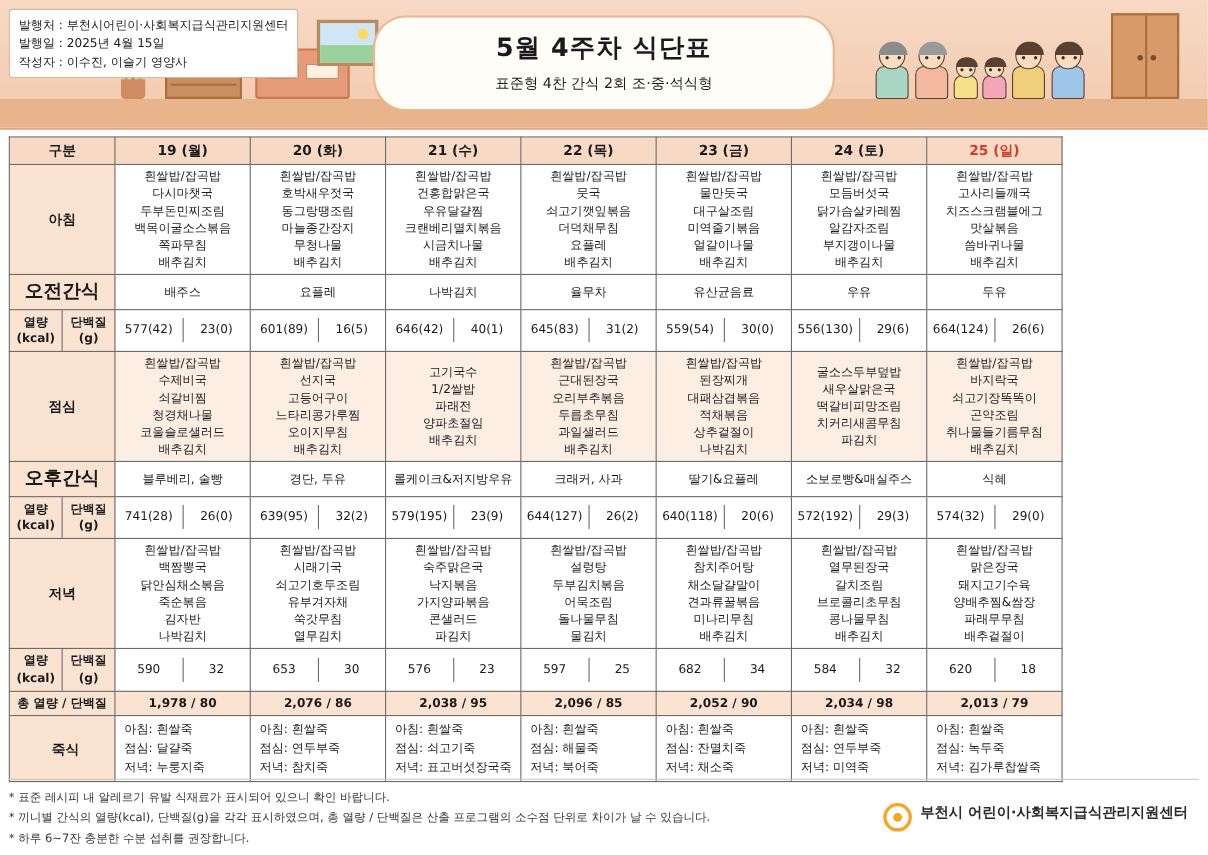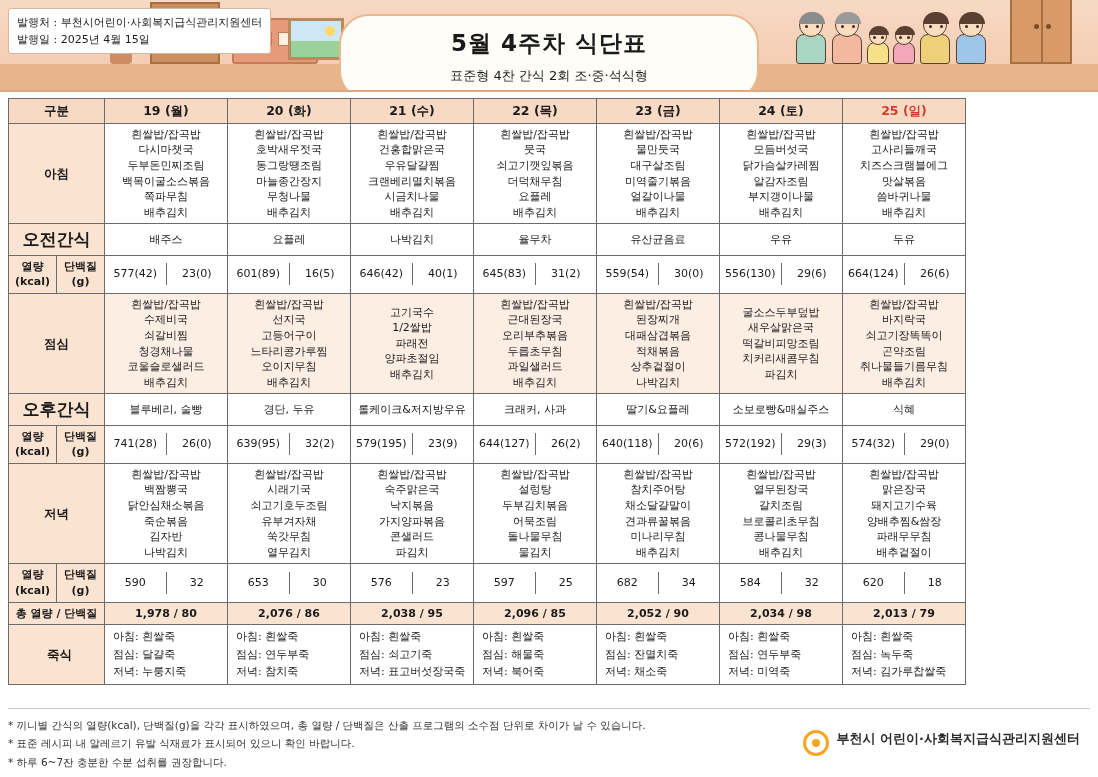--- a/index.html
+++ b/index.html
@@ -11,21 +11,21 @@
     font-family: "DejaVu Sans", "Liberation Sans", sans-serif;
     font-size: 11px;
     color: #1a1a1a;
     overflow: hidden;
   }
   .page { position: relative; width: 1098px; height: 777px; }
 
   
   .header {
     position: relative;
-    height: 92px;
+    height: 118px;
     background: linear-gradient(#f7d9c4, #f3c9ad);
     border-bottom: 2px solid #e0a882;
     overflow: hidden;
   }
   .header-floor {
     position: absolute; left: 0; right: 0; bottom: 0; height: 26px;
     background: #e8b48c;
   }
   .meta-box {
     position: absolute; top: 8px; left: 8px;
@@ -226,20 +226,21 @@
               <i></i>
             </div>
           </div>
         <div class="body" style="background:#9ec6e8"></div>
       </div>
     </div>
 
     <div class="meta-box">
       <div>발행처 : 부천시어린이·사회복지급식관리지원센터</div>
       <div>발행일 : 2025년 4월 15일</div>
+      <div>작성자 : 이수진, 이슬기 영양사</div>
     </div>
 
     <div class="title-box">
       <div class="title-main">5월 4주차 식단표</div>
       <div class="title-sub">표준형 4찬 간식 2회 조·중·석식형</div>
     </div>
   </div>
 
   <div class="table-wrap">
     <table>
@@ -495,22 +496,22 @@
           <td class="nl">아침: 흰쌀죽<br>점심: 잔멸치죽<br>저녁: 채소죽</td>
           <td class="nl">아침: 흰쌀죽<br>점심: 연두부죽<br>저녁: 미역죽</td>
           <td class="nl">아침: 흰쌀죽<br>점심: 녹두죽<br>저녁: 김가루찹쌀죽</td>
         </tr>
       </tbody>
     </table>
   </div>
 
   <div class="footer">
     <div class="notes">
+      <div>* 표준 레시피 내 알레르기 유발 식재료가 표시되어 있으니 확인 바랍니다.</div>
       <div>* 끼니별 간식의 열량(kcal), 단백질(g)을 각각 표시하였으며, 총 열량 / 단백질은 산출 프로그램의 소수점 단위로 차이가 날 수 있습니다.</div>
-      <div>* 표준 레시피 내 알레르기 유발 식재료가 표시되어 있으니 확인 바랍니다.</div>
       <div>* 하루 6~7잔 충분한 수분 섭취를 권장합니다.</div>
     </div>
     <div class="brand">
       <div class="logo"></div>
       <div class="btext">부천시 어린이·사회복지급식관리지원센터</div>
     </div>
   </div>
 
 </div>
 

